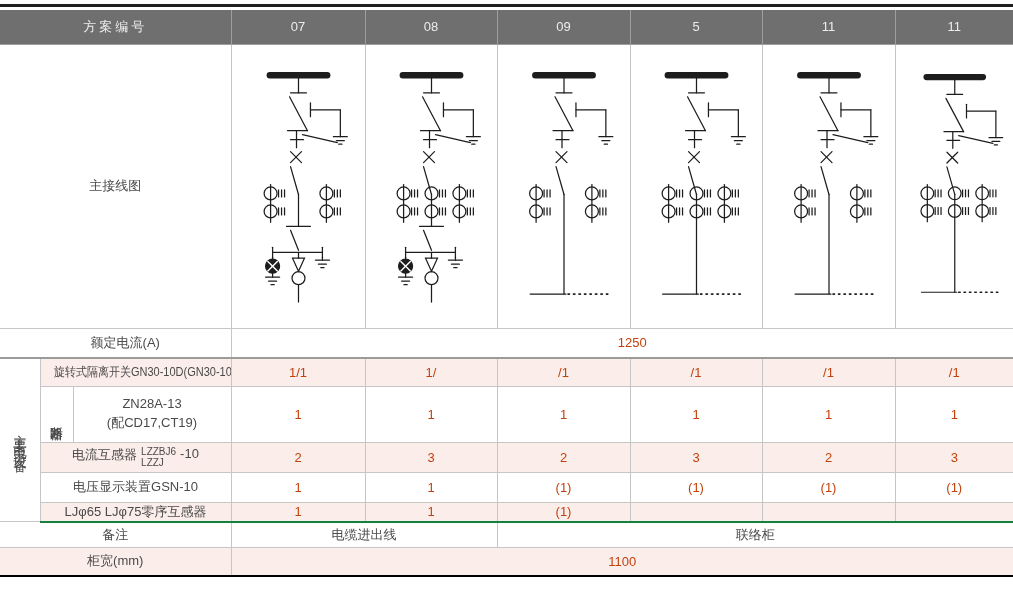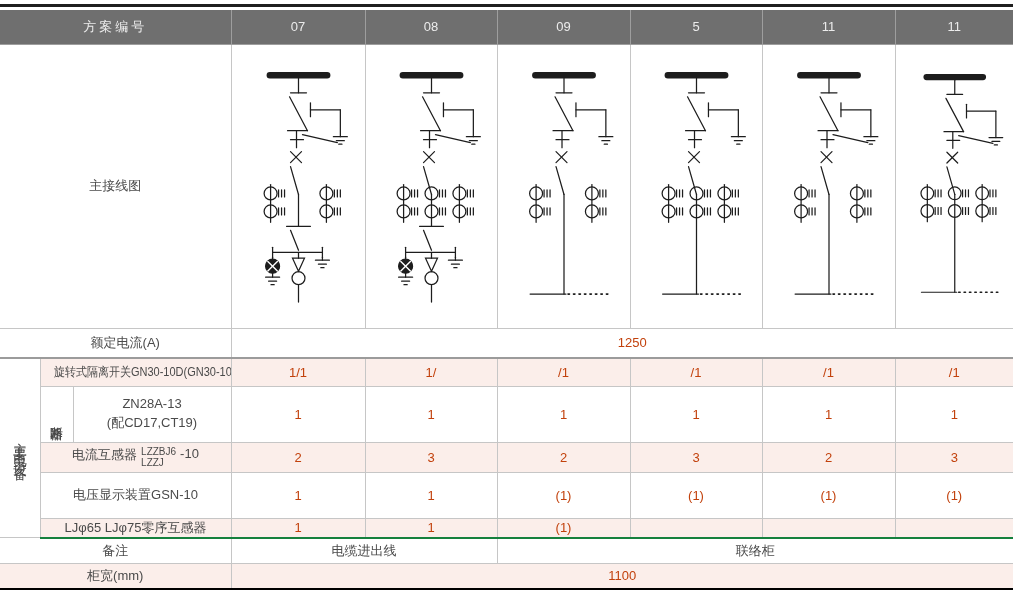--- a/index.html
+++ b/index.html
@@ -45,24 +45,24 @@
 
   tr.diagram-row td { height: 284px; }
   td.diag { padding: 0; }
   .diag-holder { width: 100%; height: 282px; }
   .diag-holder svg { display: block; width: 100%; height: 100%; }
 
   tr.rated td { height: 30px; border-bottom: 2px solid #9b9b9b; padding-left: 20px; }
   tr.gn      td { height: 28px; }
   tr.breaker td { height: 56px; }
   tr.ct      td { height: 30px; }
-  tr.vd      td { height: 46px; }
+  tr.vd      td { height: 30px; }
   tr.lj      td { height: 19px; border-bottom: 2px solid #15803d; }
   tr.remark  td { height: 26px; }
-  tr.cab     td { height: 28px; border-bottom: 8px solid #000000; }
+  tr.cab     td { height: 28px; border-bottom: 2px solid #000000; }
 
   .pink { background: #fbeeea; }
 
   .vtext {
     writing-mode: vertical-rl;
     text-orientation: upright;
     display: inline-block;
     line-height: 1;
   }
   .group-strip { letter-spacing: 5px; font-size: 13.5px; color: #454545; }

